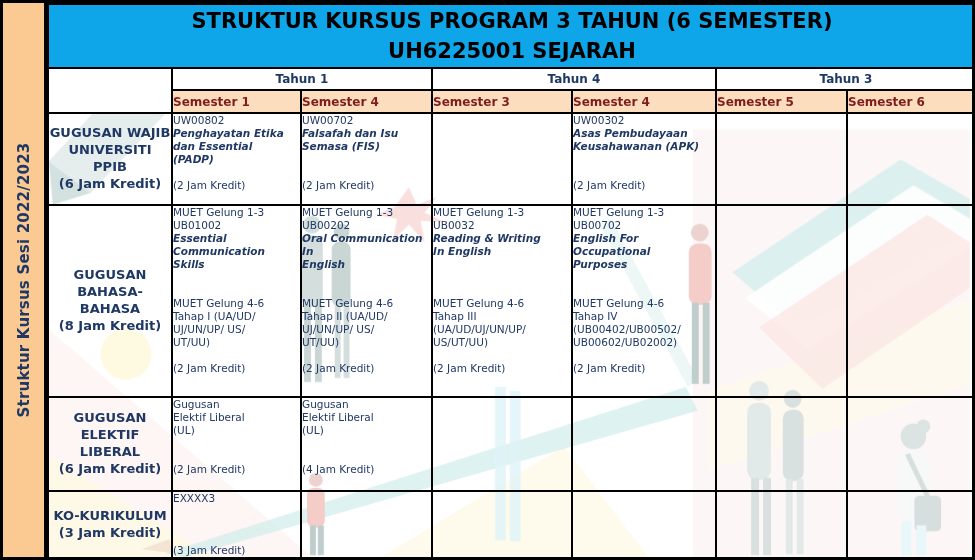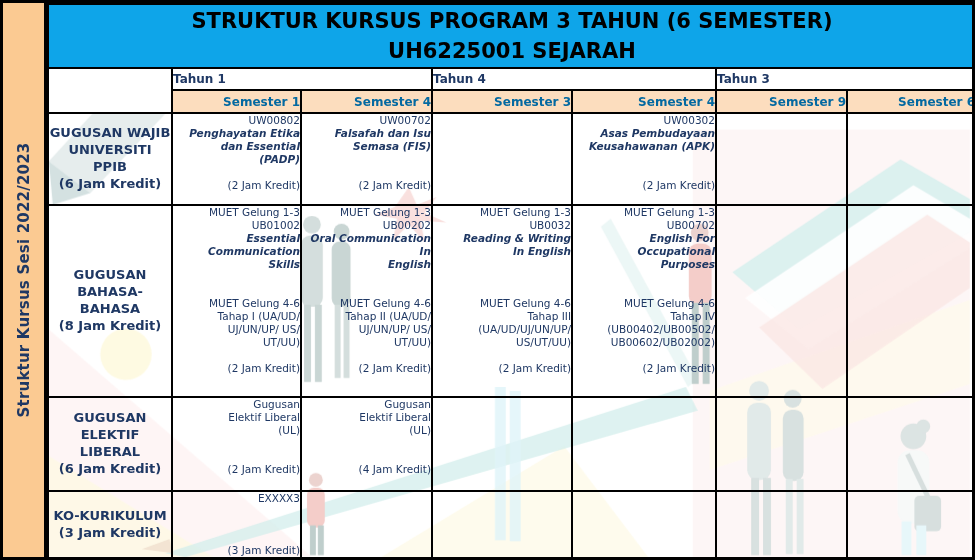--- a/index.html
+++ b/index.html
@@ -26,33 +26,33 @@
     background:transparent;
   }
   table.struct td{border:2px solid #000;padding:0;overflow:hidden;}
   td.title-cell{
     background:#0ea5e9;color:#000;font-weight:bold;font-size:21px;
     text-align:center;height:62px;line-height:1.45;
   }
   td.corner-cell{background:#ffffff;}
   td.year-cell{
     background:#ffffff;color:#1F3864;font-weight:bold;font-size:12px;
-    height:20px;
+    text-align:center;height:20px;
   }
   td.sem-cell{
-    background:#FCDDBE;color:#0369a1;font-weight:bold;font-size:12px;
-    text-align:right;height:21px;
+    background:#FCDDBE;color:#7f1d1d;font-weight:bold;font-size:12px;
+    text-align:left;height:21px;
   }
   td.rowlabel{
     background:transparent;color:#1F3864;font-weight:bold;font-size:13px;
     text-align:center;vertical-align:middle;line-height:1.3;
   }
   td.cell{
     background:transparent;color:#1F3864;font-size:10.5px;
-    text-align:right;vertical-align:top;padding-top:3px;
+    text-align:left;vertical-align:top;padding-top:3px;
   }
   .ln{line-height:13px;min-height:13px;white-space:nowrap;}
   .ln.b{font-weight:bold;font-style:italic;}
   tbody.rows tr:nth-child(1) td{height:90px;}
   tbody.rows tr:nth-child(2) td{height:190px;}
   tbody.rows tr:nth-child(3) td{height:92px;}
 </style>
 </head>
 <body>
 
@@ -151,21 +151,21 @@
             <td class="corner-cell" rowspan="2"></td>
             <td class="year-cell" colspan="2">Tahun 1</td>
             <td class="year-cell" colspan="2">Tahun 4</td>
             <td class="year-cell" colspan="2">Tahun 3</td>
           </tr>
           <tr>
             <td class="sem-cell">Semester 1</td>
             <td class="sem-cell">Semester 4</td>
             <td class="sem-cell">Semester 3</td>
             <td class="sem-cell">Semester 4</td>
-            <td class="sem-cell">Semester 9</td>
+            <td class="sem-cell">Semester 5</td>
             <td class="sem-cell">Semester 6</td>
           </tr>
         </tbody>
         <tbody class="rows">
             <tr>
               <td class="rowlabel">
                 <div>GUGUSAN WAJIB</div>
                 <div>UNIVERSITI</div>
                 <div>PPIB</div>
                 <div>(6 Jam Kredit)</div>

